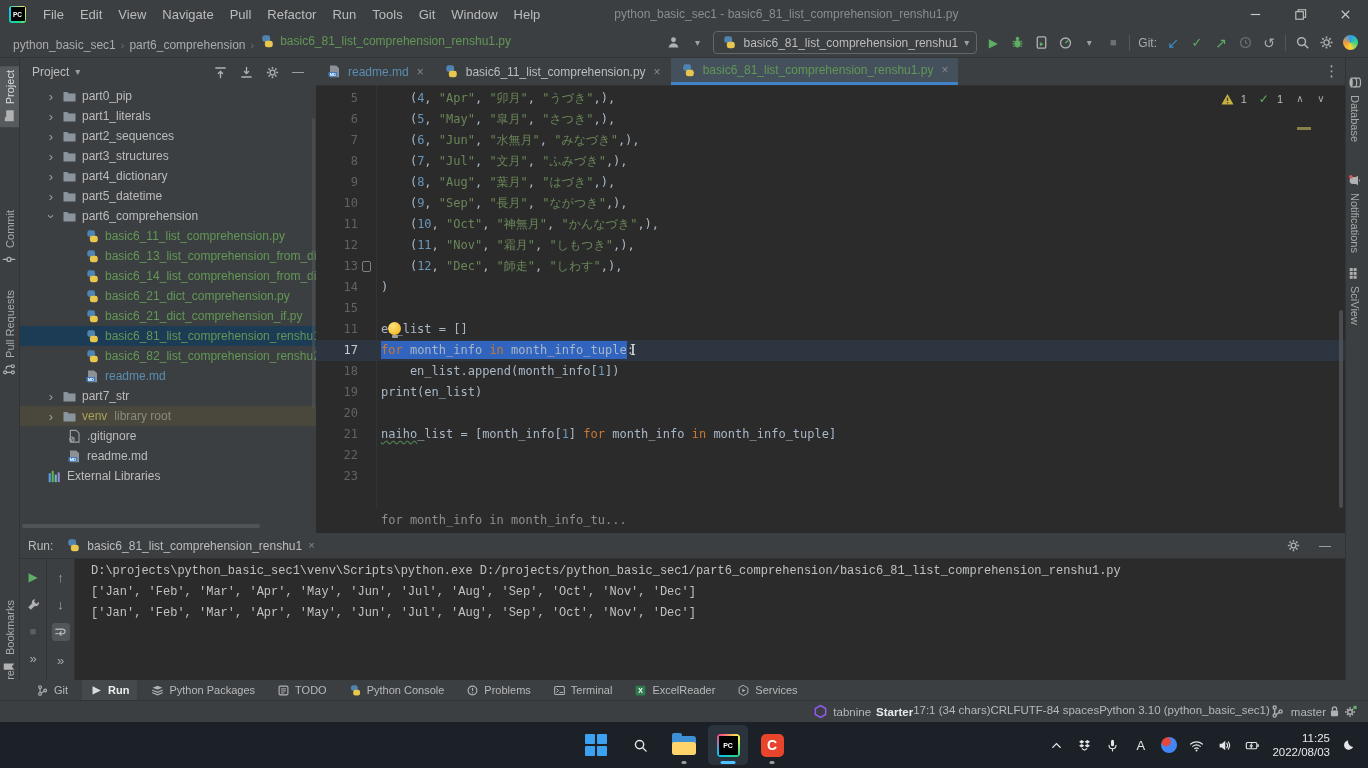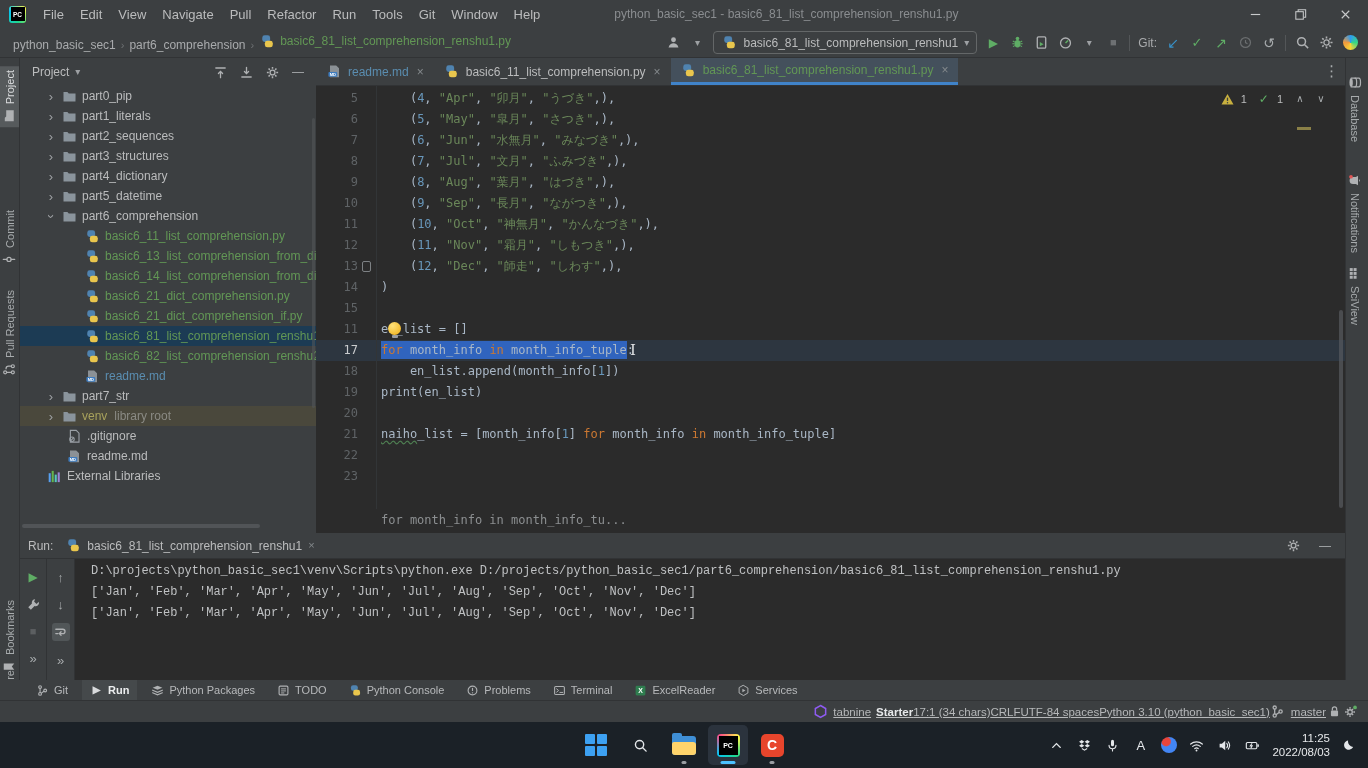--- a/index.html
+++ b/index.html
@@ -113,21 +113,21 @@
   #twbar{position:absolute;left:0;top:680px;width:100%;height:20px;background:#3c3f41;display:flex;align-items:center;
          padding-left:28px;box-sizing:border-box;gap:6px;}
   .tw-btn{display:flex;align-items:center;gap:5px;padding:0 8px;height:20px;font-size:11px;color:#b7b9bb;}
   .tw-btn.active{color:#eceeef;font-weight:bold;background:#45494b;}
   .tw-btn .ic{width:13px;height:13px;}
 
   
   #statusbar{position:absolute;left:0;top:700px;width:100%;height:22px;background:#3c3f41;border-top:1px solid #313335;
              box-sizing:border-box;display:flex;align-items:center;padding:0 10px 0 6px;font-size:11.5px;color:#b6b8ba;}
   #status-left{display:flex;align-items:center;gap:6px;}
-  #status-right{margin-left:auto;display:flex;align-items:center;text-decoration:underline;}
+  #status-right{margin-left:auto;display:flex;align-items:flex-start;}
   .st-item{display:flex;align-items:center;gap:5px;}
   .st-bold{color:#e6e8ea;font-weight:bold;}
 
   
   #taskbar{position:absolute;left:0;top:722px;width:100%;height:46px;background:#1b2127;}
   #tb-center{position:absolute;left:50%;top:0;height:100%;transform:translateX(-50%);display:flex;align-items:center;gap:4px;}
   .tb-btn{position:relative;width:40px;height:40px;border-radius:5px;display:flex;align-items:center;justify-content:center;}
   .tb-btn.active{background:#2b333d;}
   .tb-btn .dot{position:absolute;bottom:1px;left:50%;transform:translateX(-50%);width:5px;height:3px;border-radius:2px;background:#9a9ea3;}
   .tb-btn.active .bar{position:absolute;bottom:1px;left:50%;transform:translateX(-50%);width:15px;height:3px;border-radius:2px;background:#4cc2ff;}

